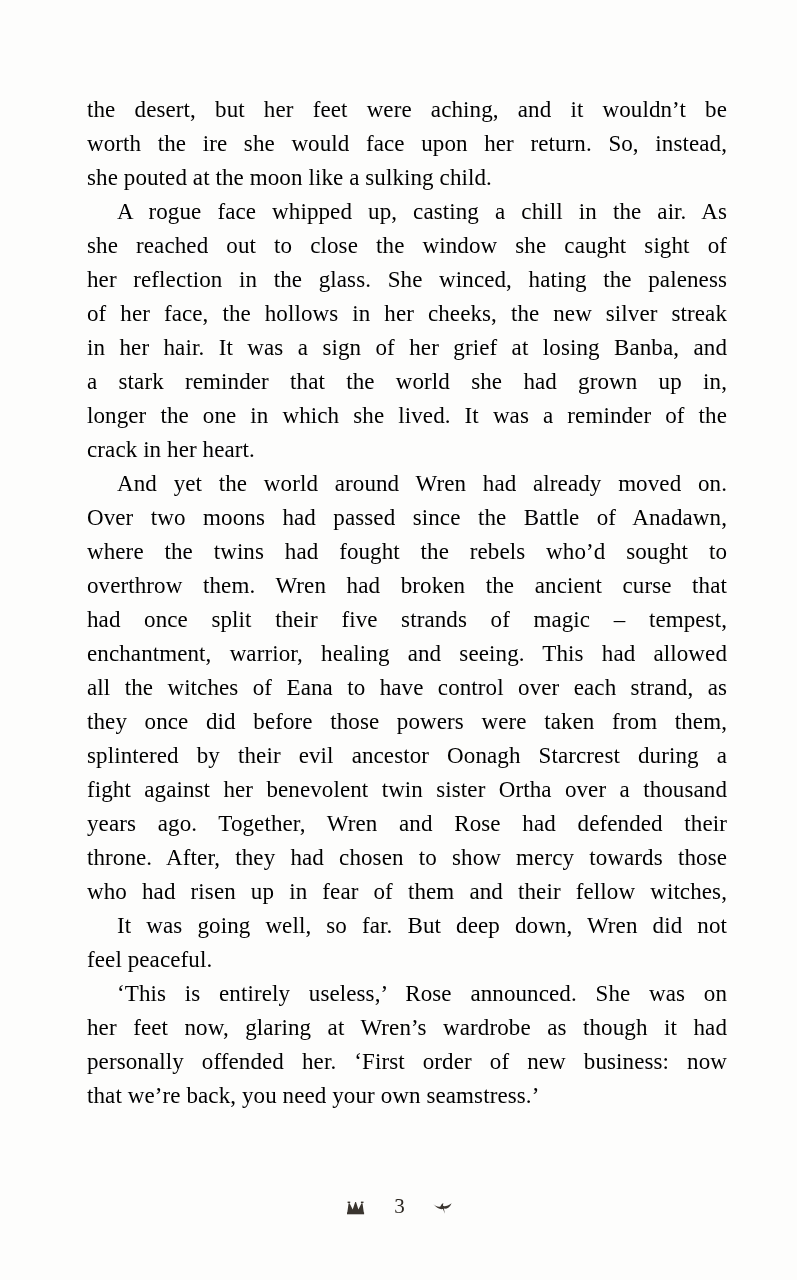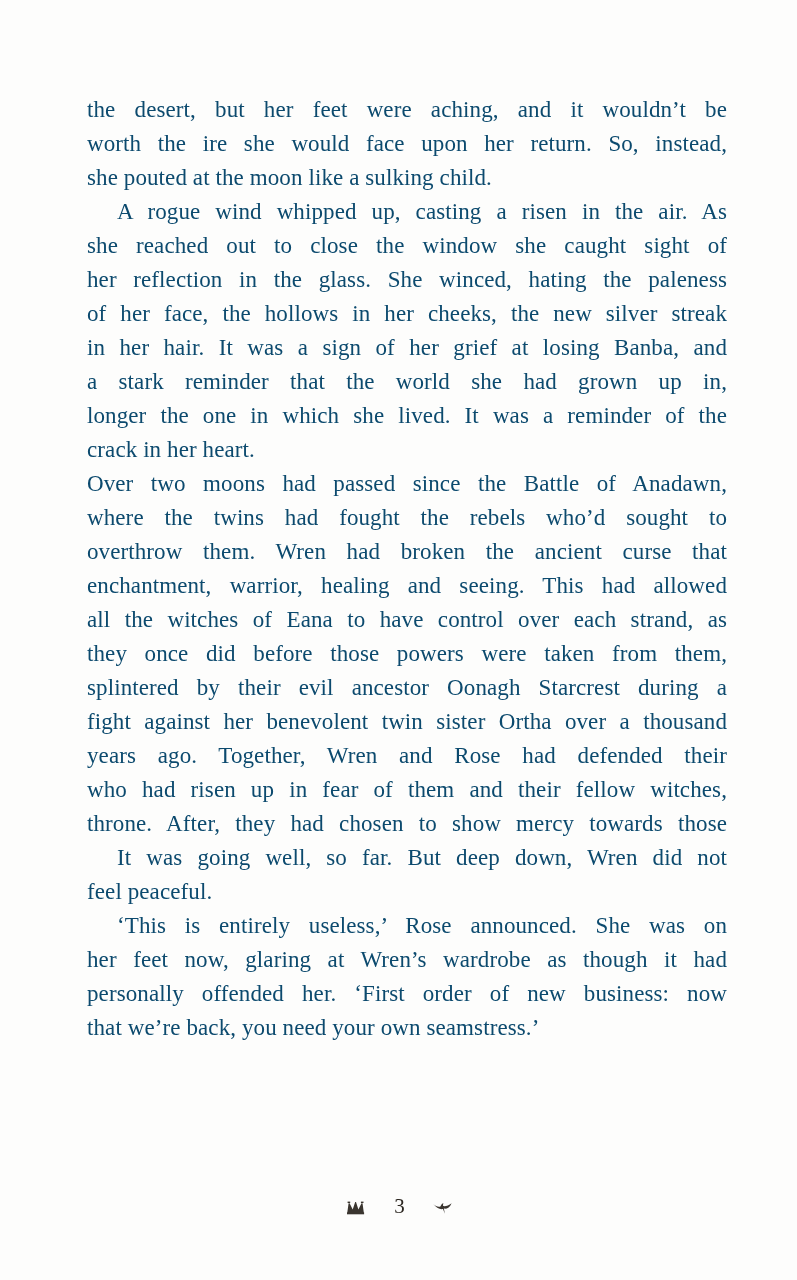--- a/index.html
+++ b/index.html
@@ -15,21 +15,21 @@
     overflow: hidden;
     font-family: "Liberation Serif", "DejaVu Serif", serif;
   }
   .text-block {
     position: absolute;
     left: 87px;
     top: 93px;
     width: 640px;
     font-size: 23px;
     line-height: 34px;
-    color: #0c4a6e;
+    color: #000000;
     letter-spacing: 0.1px;
   }
   .para {
     margin: 0;
     padding: 0;
   }
   .line {
     display: block;
     white-space: normal;
     text-align: justify;
@@ -71,41 +71,43 @@
 
 <div class="page">
 
   <div class="text-block" id="text-block">
       <p class="para">
         <span class="line">the desert, but her feet were aching, and it wouldn’t be</span>
         <span class="line">worth the ire she would face upon her return. So, instead,</span>
         <span class="line last">she pouted at the moon like a sulking child.</span>
       </p>
       <p class="para">
-        <span class="line indent">A rogue wind whipped up, casting a risen in the air. As</span>
+        <span class="line indent">A rogue face whipped up, casting a chill in the air. As</span>
         <span class="line">she reached out to close the window she caught sight of</span>
         <span class="line">her reflection in the glass. She winced, hating the paleness</span>
         <span class="line">of her face, the hollows in her cheeks, the new silver streak</span>
         <span class="line">in her hair. It was a sign of her grief at losing Banba, and</span>
         <span class="line">a stark reminder that the world she had grown up in,</span>
         <span class="line">longer the one in which she lived. It was a reminder of the</span>
         <span class="line last">crack in her heart.</span>
       </p>
       <p class="para">
+        <span class="line indent">And yet the world around Wren had already moved on.</span>
         <span class="line">Over two moons had passed since the Battle of Anadawn,</span>
         <span class="line">where the twins had fought the rebels who’d sought to</span>
         <span class="line">overthrow them. Wren had broken the ancient curse that</span>
+        <span class="line">had once split their five strands of magic – tempest,</span>
         <span class="line">enchantment, warrior, healing and seeing. This had allowed</span>
         <span class="line">all the witches of Eana to have control over each strand, as</span>
         <span class="line">they once did before those powers were taken from them,</span>
         <span class="line">splintered by their evil ancestor Oonagh Starcrest during a</span>
         <span class="line">fight against her benevolent twin sister Ortha over a thousand</span>
         <span class="line">years ago. Together, Wren and Rose had defended their</span>
+        <span class="line">throne. After, they had chosen to show mercy towards those</span>
         <span class="line">who had risen up in fear of them and their fellow witches,</span>
-        <span class="line">throne. After, they had chosen to show mercy towards those</span>
       </p>
       <p class="para">
         <span class="line indent">It was going well, so far. But deep down, Wren did not</span>
         <span class="line last">feel peaceful.</span>
       </p>
       <p class="para">
         <span class="line indent">‘This is entirely useless,’ Rose announced. She was on</span>
         <span class="line">her feet now, glaring at Wren’s wardrobe as though it had</span>
         <span class="line">personally offended her. ‘First order of new business: now</span>
         <span class="line last">that we’re back, you need your own seamstress.’</span>

